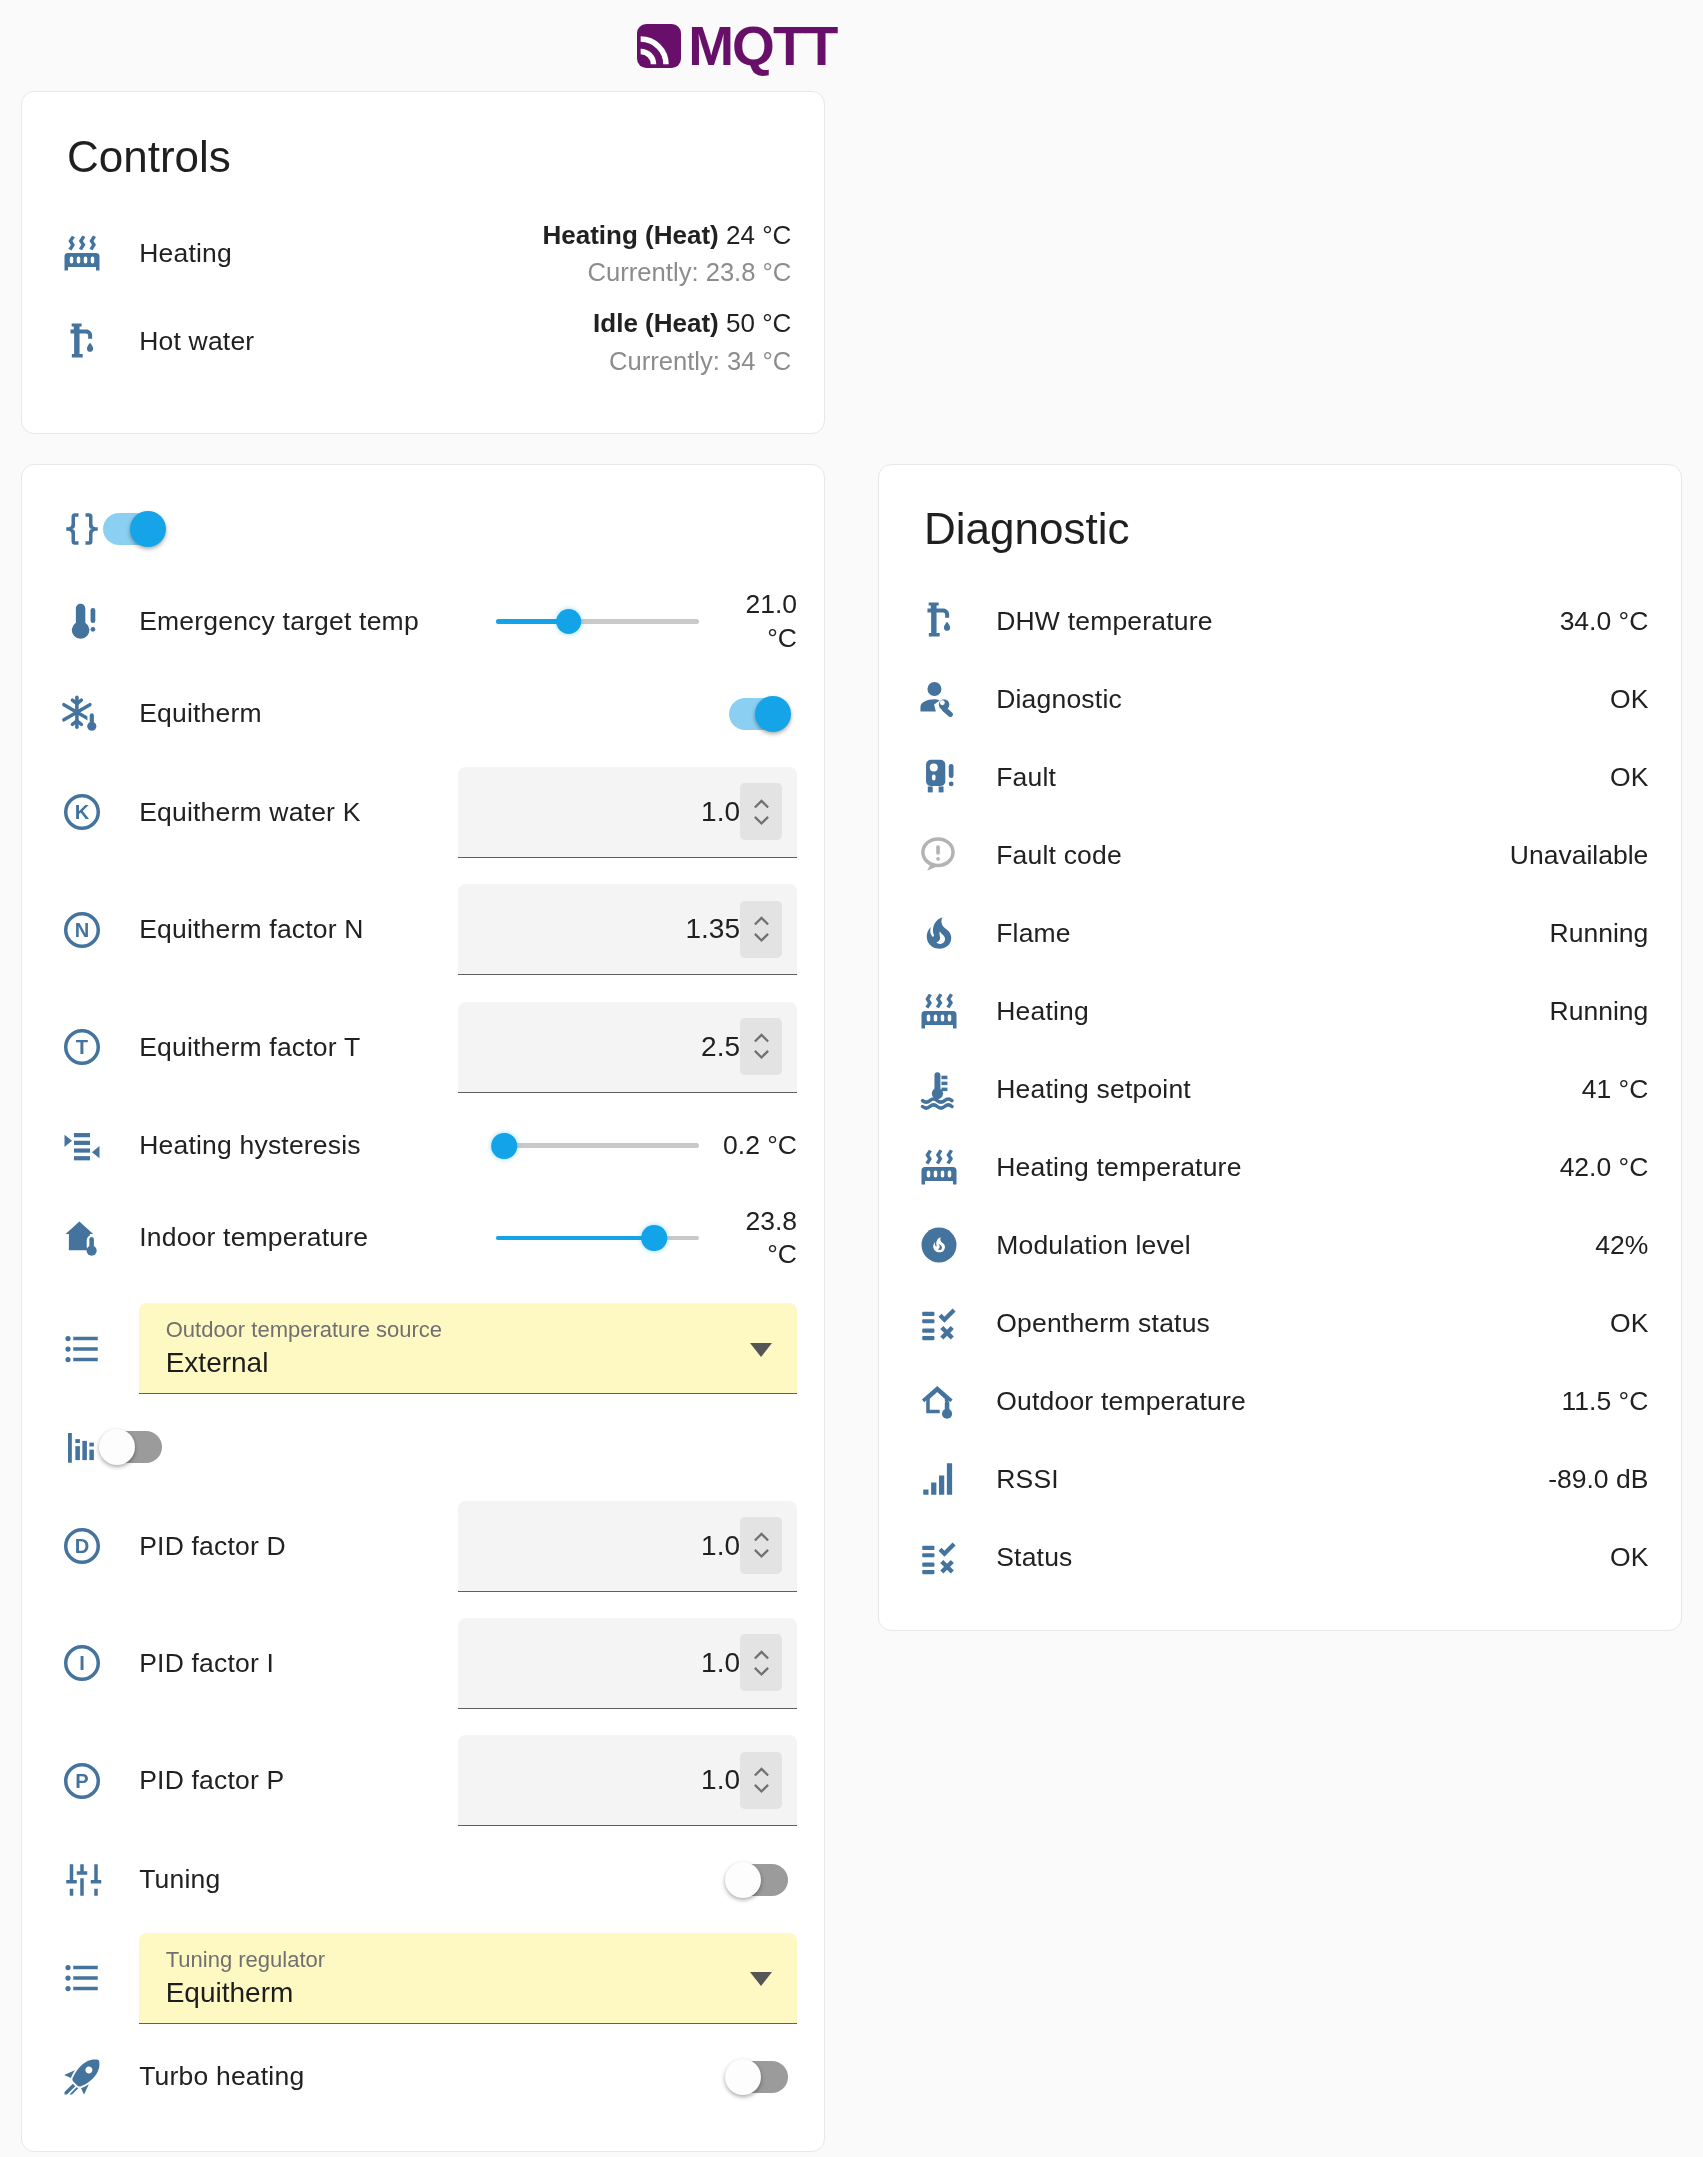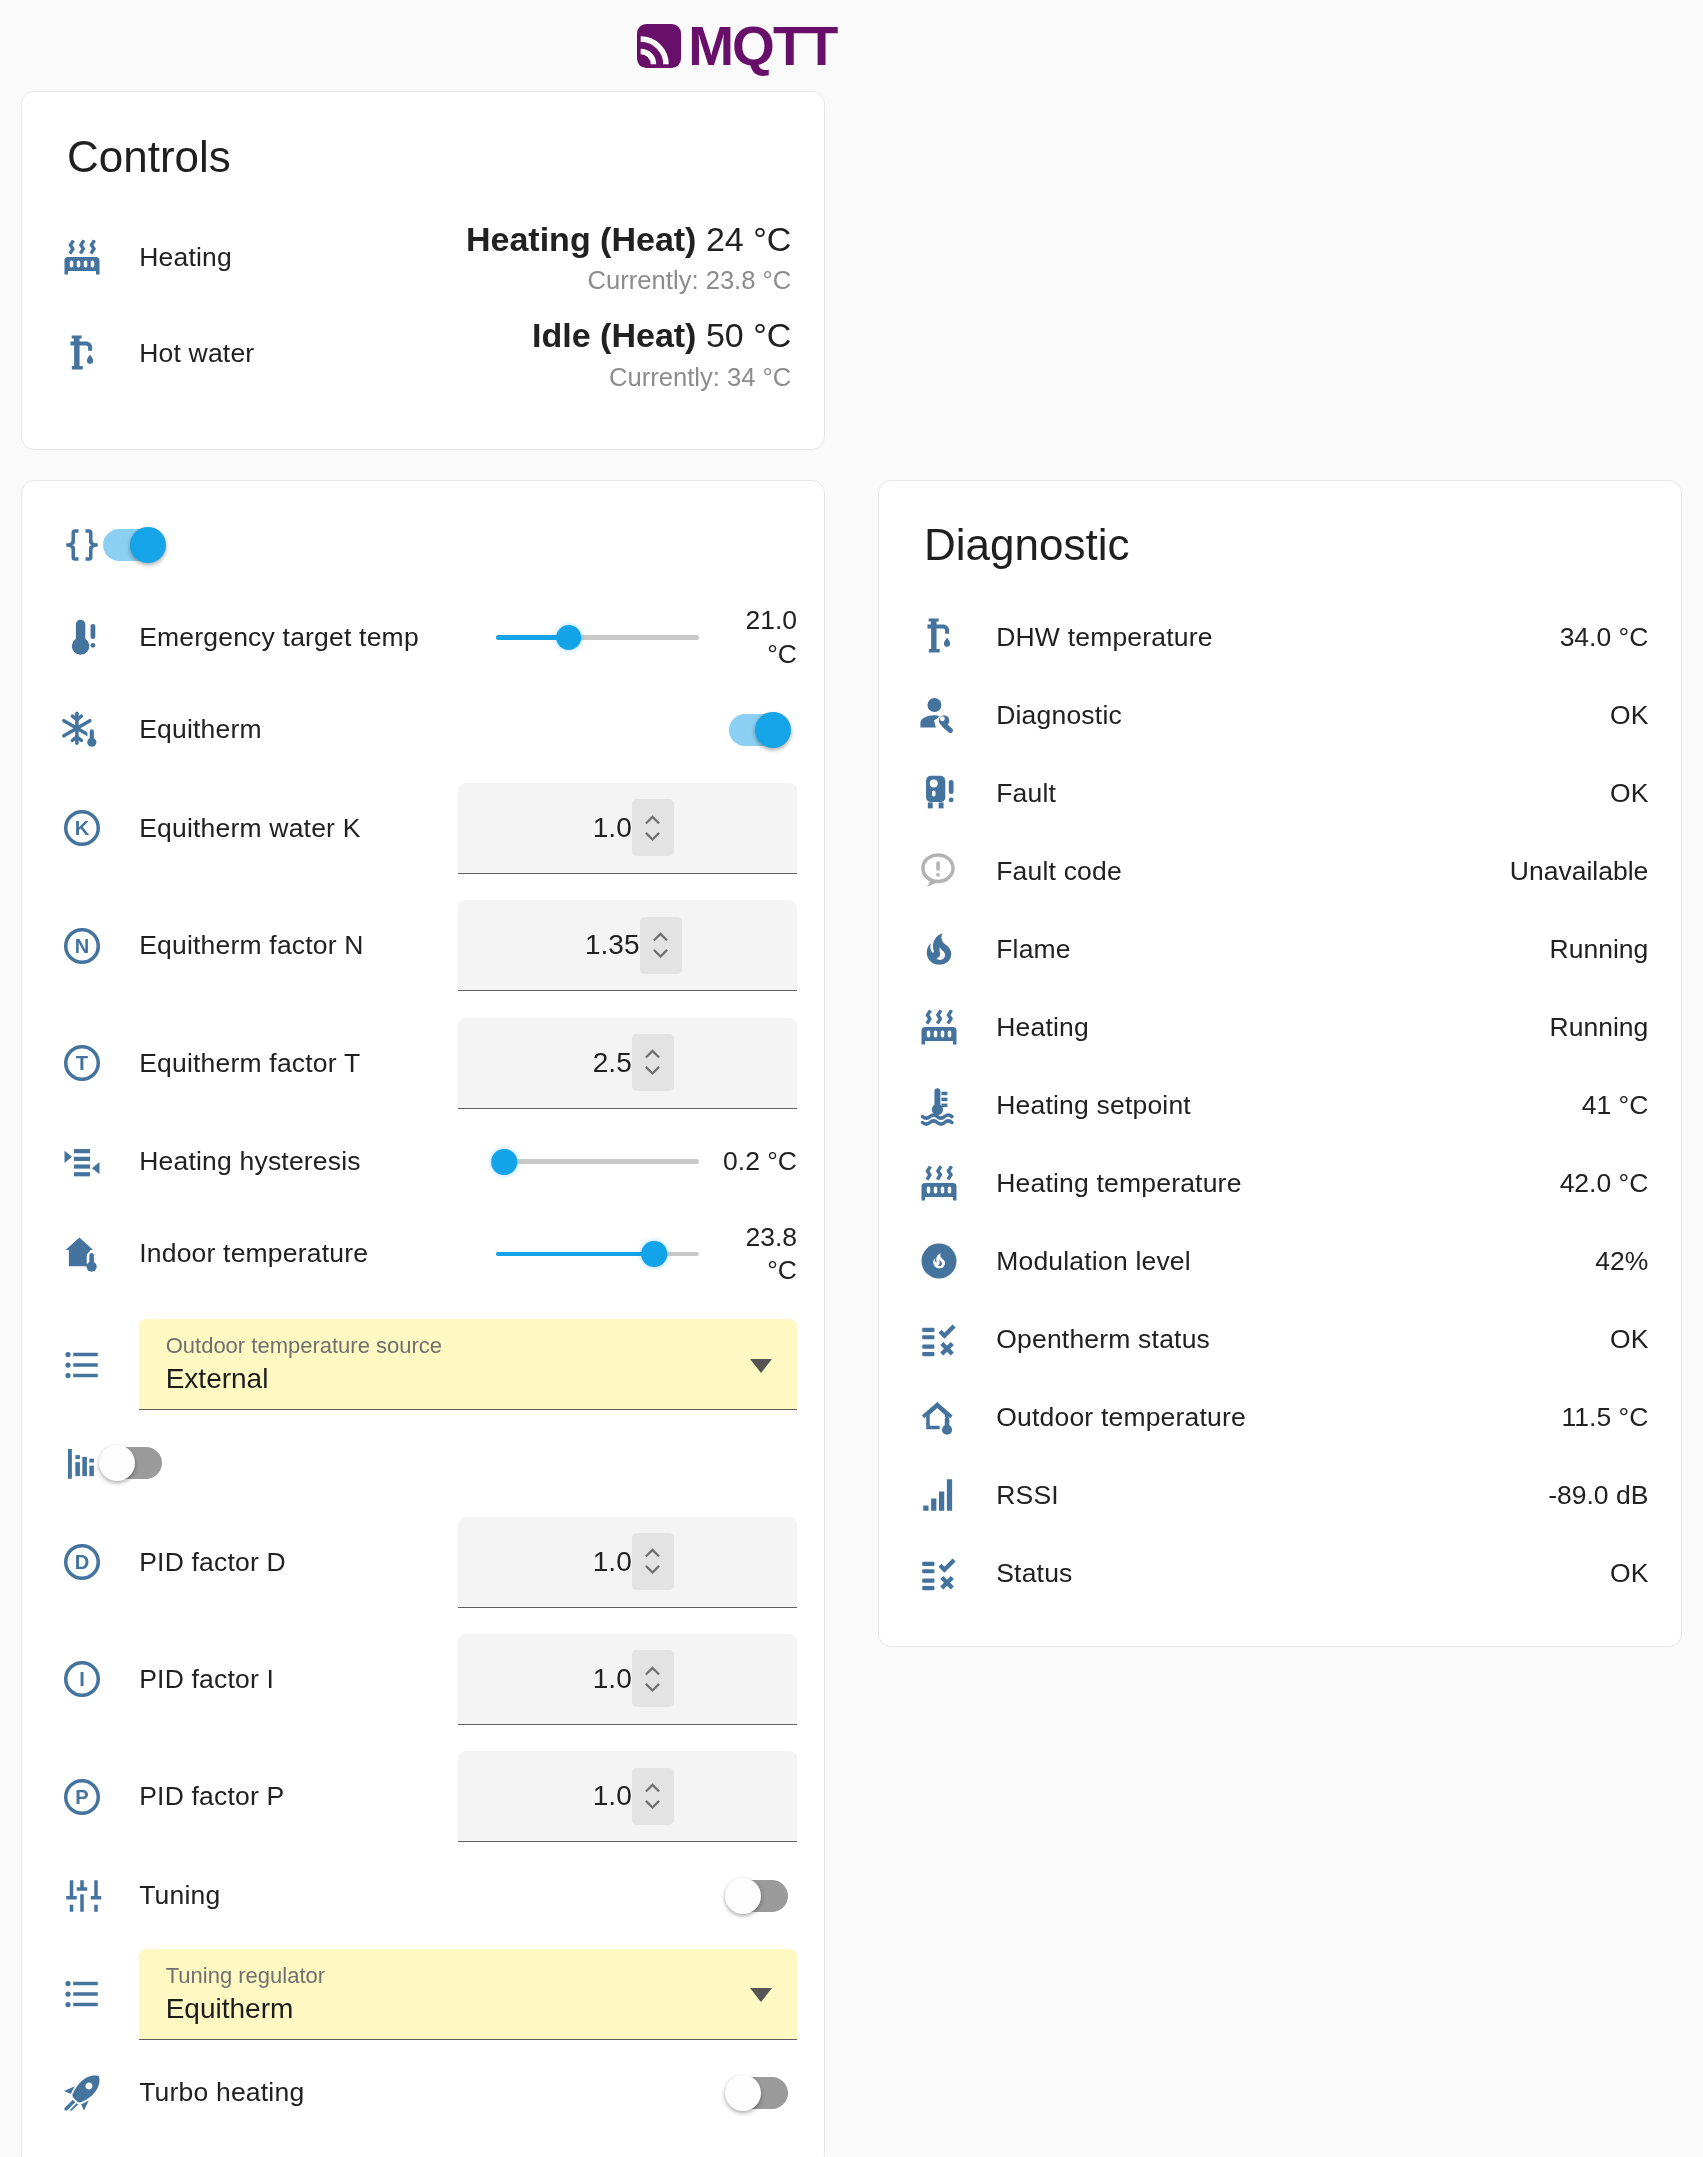--- a/index.html
+++ b/index.html
@@ -15,21 +15,21 @@
     grid-template-columns:804px 804px;column-gap:53px;row-gap:30px;align-items:start;}
   .card{background:#fff;border:0.9px solid #e7e7e7;border-radius:13.2px;
     padding:24.6px 26.5px 34px;box-sizing:border-box;}
   .card-title{font-size:44px;font-weight:400;color:#1f1f1f;margin:15px 0 28px 19px;}
   .ic{width:42px;height:42px;flex:0 0 42px;color:#44739e;margin-left:13.2px;}
   .ic.gray{color:#b3b3b3;}
   .row-label{font-size:26.5px;margin-left:36px;flex:1;letter-spacing:0.2px;}
   
   .ctl-row{display:flex;align-items:center;margin:38px 0 13.2px;}
   .ctl-right{text-align:right;margin-right:5.7px;}
-  .ctl-state{font-size:34px;}
+  .ctl-state{font-size:26px;}
   .ctl-state b{font-weight:bold;}
   .ctl-secondary{font-size:25.6px;color:#8c8c8c;margin-top:7.6px;}
   
   .crow{display:flex;align-items:center;padding:13.2px 0;}
   .crow.toggle-row,.crow.slider-row{padding:19px 0;}
   
   .switch{width:59px;height:32px;border-radius:16px;position:relative;margin-right:9.5px;cursor:pointer;flex:0 0 59px;}
   .switch .knob{width:36px;height:36px;border-radius:50%;position:absolute;top:-1.9px;
     box-shadow:0 1.9px 4.7px rgba(0,0,0,.35);}
   .switch.on{background:#8bd0f2;}
@@ -38,21 +38,21 @@
   .switch.off .knob{left:-3.8px;background:#fdfdfd;}
   
   .slider{width:203px;height:4.7px;border-radius:2.8px;background:#c9c9c9;position:relative;flex:0 0 203px;cursor:pointer;}
   .slider .fill{position:absolute;left:0;top:0;height:4.7px;border-radius:2.8px;background:#12a3e8;}
   .slider .thumb{width:25.6px;height:25.6px;border-radius:50%;background:#12a3e8;
     position:absolute;top:-10.4px;transform:translateX(-50%);box-shadow:0 0 5.7px rgba(18,163,232,.45);}
   .slider-val{width:85px;margin-left:13.2px;font-size:26.5px;text-align:right;line-height:1.25;}
   
   .numbox{width:339px;height:91px;background:#f4f4f4;border-radius:7.6px 7.6px 0 0;
     border-bottom:1.9px solid #5f5f5f;display:flex;align-items:center;
-    padding:0 15px 0 26.5px;box-sizing:border-box;justify-content:center;cursor:text;}
+    padding:0 15px 0 26.5px;box-sizing:border-box;justify-content:flex-end;cursor:text;}
   .numbox .val{font-size:28px;}
   .stepper{width:42px;height:57px;background:#e3e3e3;border-radius:4.7px;
     display:flex;flex-direction:column;align-items:center;justify-content:center;gap:3.8px;cursor:pointer;}
   .stepper svg{display:block;}
   
   .selbox{flex:1;height:91px;background:#fef9c3;border-radius:7.6px 7.6px 0 0;
     border-bottom:1.9px solid #5f5f5f;display:flex;flex-direction:column;justify-content:center;
     padding:0 66px 0 26.5px;box-sizing:border-box;position:relative;margin-left:36px;cursor:pointer;}
   .selbox .lbl{font-size:22px;color:#707070;}
   .selbox .val{font-size:28px;color:#1d1d1d;margin-top:3.8px;}

